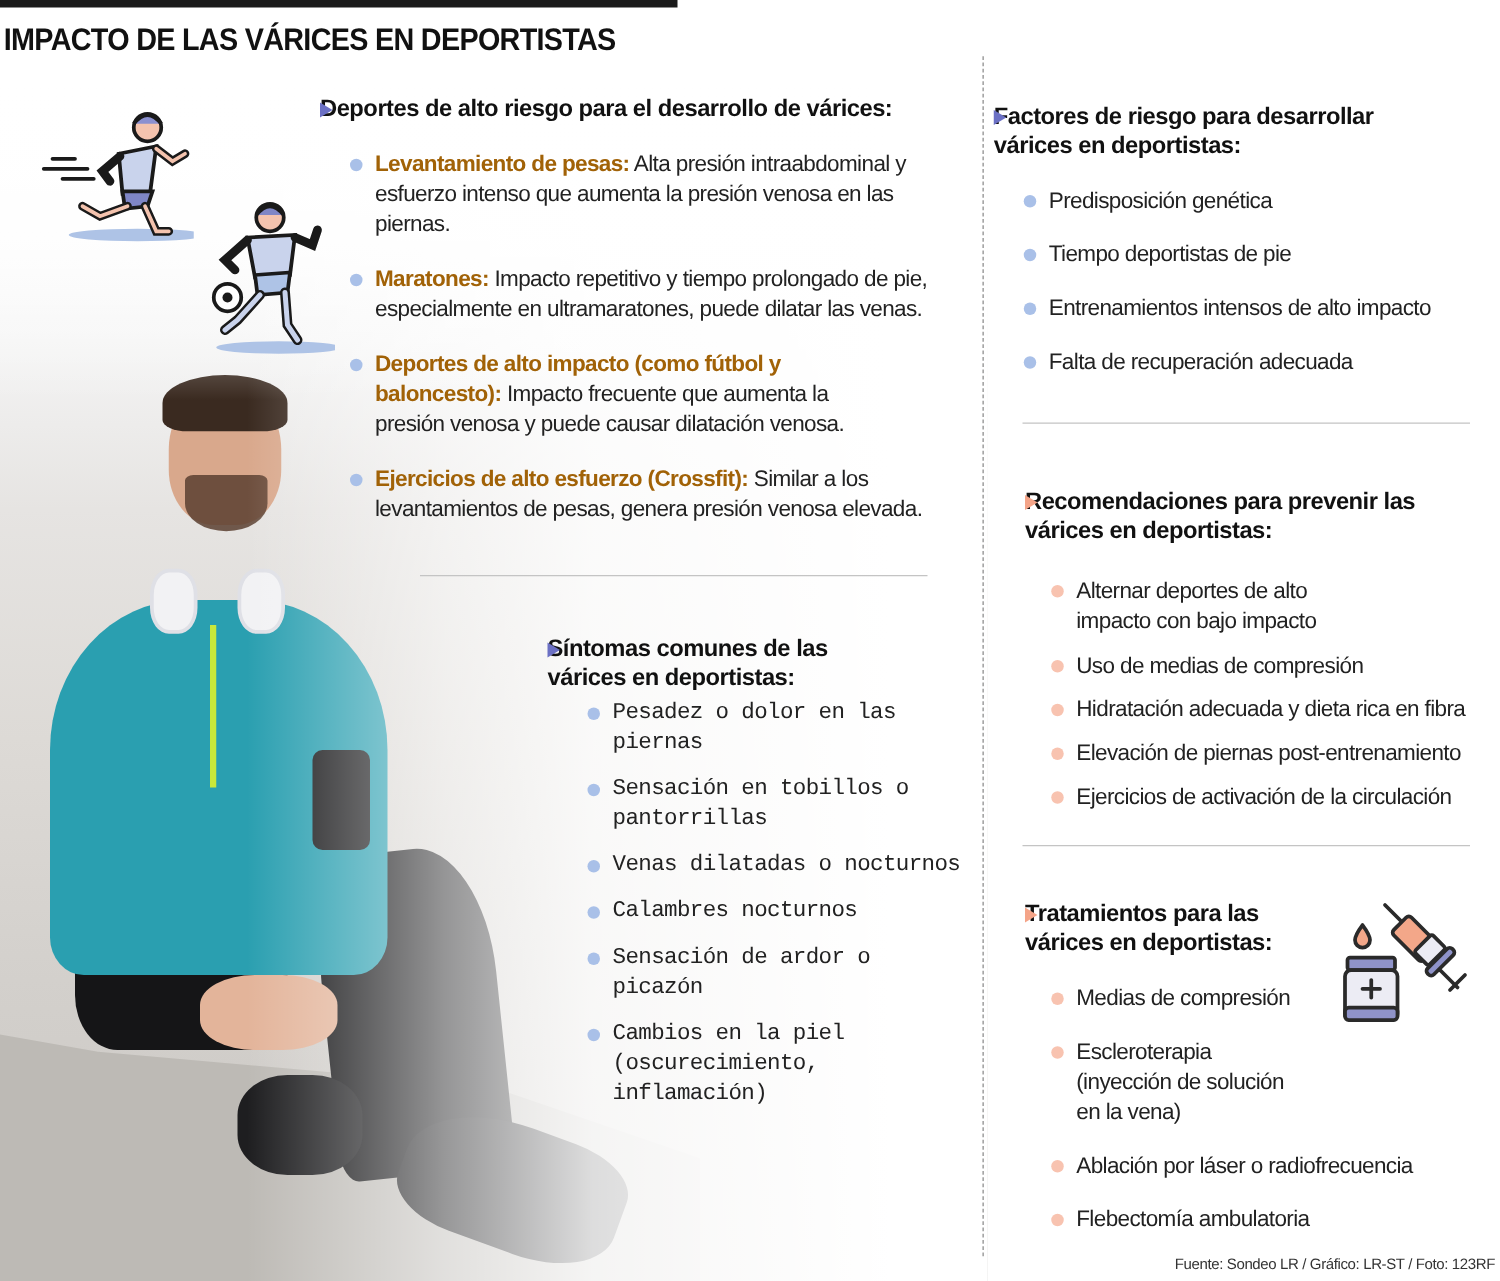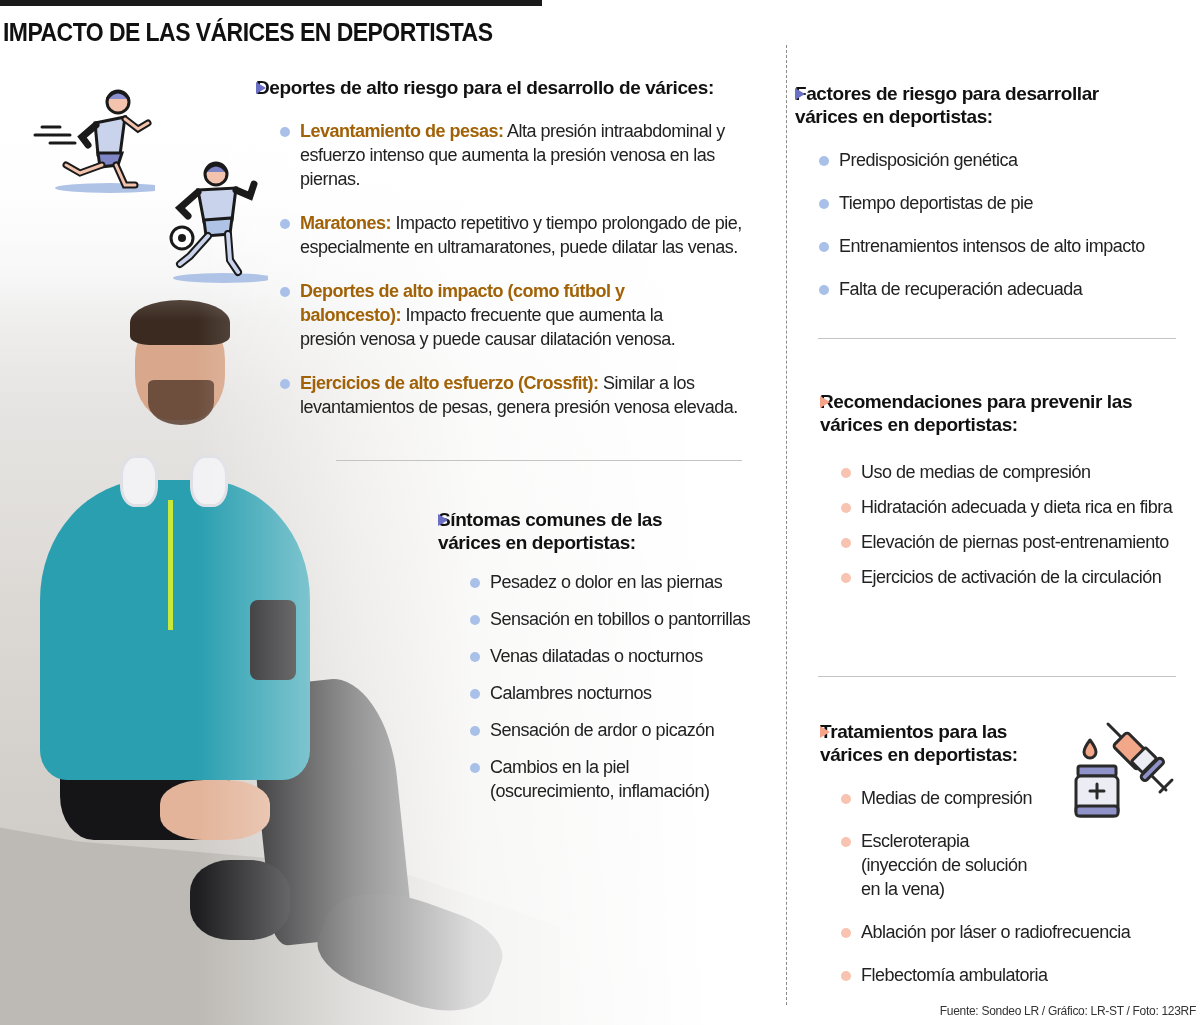--- a/index.html
+++ b/index.html
@@ -147,21 +147,21 @@
   </div>
 </div>
 
 <div class="hline" style="left:336px; top:460px; width:406px;"></div>
 
 <div class="section" style="left:438px; top:508px; width:340px;">
   <div class="sec-head" style="width:250px;">
     <span class="tri"></span>
     <span>Síntomas comunes de las várices en deportistas:</span>
   </div>
-  <div style="padding-left:32px; margin-top:16px;">
+  <div style="padding-left:32px; margin-top:4px;font-family:Liberation Mono, monospace;">
     <div class="item" style="margin-bottom:13px;"><span class="dot"></span><span>Pesadez o dolor en las piernas</span></div>
     <div class="item" style="margin-bottom:13px;"><span class="dot"></span><span>Sensación en tobillos o pantorrillas</span></div>
     <div class="item" style="margin-bottom:13px;"><span class="dot"></span><span>Venas dilatadas o nocturnos</span></div>
     <div class="item" style="margin-bottom:13px;"><span class="dot"></span><span>Calambres nocturnos</span></div>
     <div class="item" style="margin-bottom:13px;"><span class="dot"></span><span>Sensación de ardor o picazón</span></div>
     <div class="item" style="width:240px;"><span class="dot"></span><span>Cambios en la piel (oscurecimiento, inflamación)</span></div>
   </div>
 </div>
 
 <div class="section" style="left:795px; top:82px; width:370px;">
@@ -178,20 +178,21 @@
 </div>
 
 <div class="hline" style="left:818px; top:338px; width:358px;"></div>
 
 <div class="section" style="left:820px; top:390px; width:370px;">
   <div class="sec-head orange" style="width:320px;">
     <span class="tri"></span>
     <span>Recomendaciones para prevenir las várices en deportistas:</span>
   </div>
   <div style="padding-left:21px; margin-top:24px;">
+    <div class="item orange" style="margin-bottom:12px; width:220px;"><span class="dot"></span><span>Alternar deportes de alto impacto con bajo impacto</span></div>
     <div class="item orange" style="margin-bottom:11px;"><span class="dot"></span><span>Uso de medias de compresión</span></div>
     <div class="item orange" style="margin-bottom:11px;"><span class="dot"></span><span>Hidratación adecuada y dieta rica en fibra</span></div>
     <div class="item orange" style="margin-bottom:11px;"><span class="dot"></span><span>Elevación de piernas post-entrenamiento</span></div>
     <div class="item orange"><span class="dot"></span><span>Ejercicios de activación de la circulación</span></div>
   </div>
 </div>
 
 <div class="hline" style="left:818px; top:676px; width:358px;"></div>
 
 <div class="section" style="left:820px; top:720px; width:370px;">

